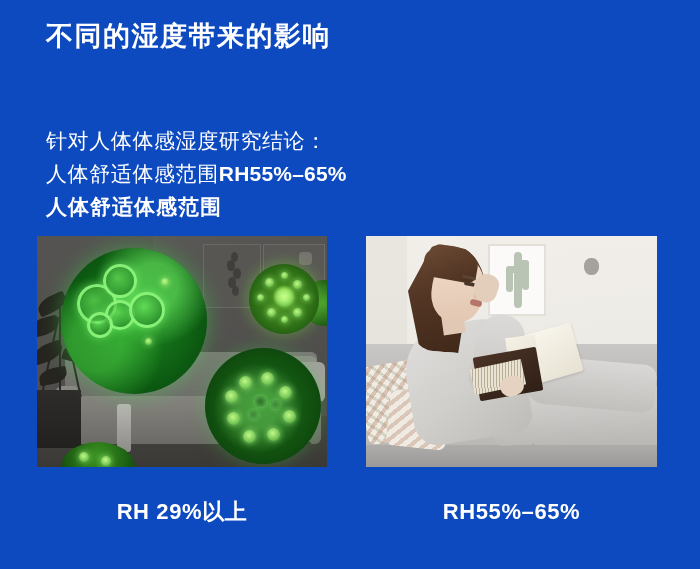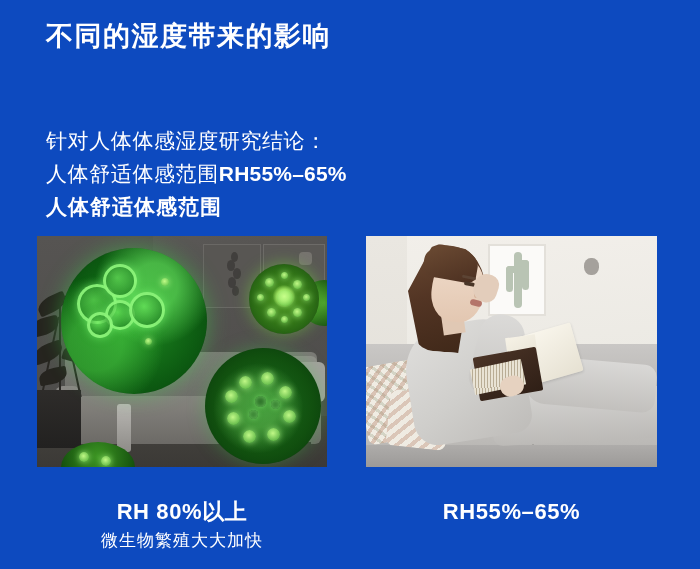--- a/index.html
+++ b/index.html
@@ -452,21 +452,20 @@
 
       <div class="B-page"></div>
       <div class="B-page2"></div>
       <div class="B-cover"></div>
       <div class="B-edge"></div>
       <div class="W-hand2"></div>
     </div>
   </div>
 
   <div class="cap left">
-    <span class="big">RH 80%以上</span>
-    <span class="sub">微生物繁殖大大加快</span>
+    <span class="big">RH 29%以上</span>
   </div>
 
   <div class="cap right">
     <span class="big">RH55%–65%</span>
   </div>
 
 </div>
 
 </body></html>

